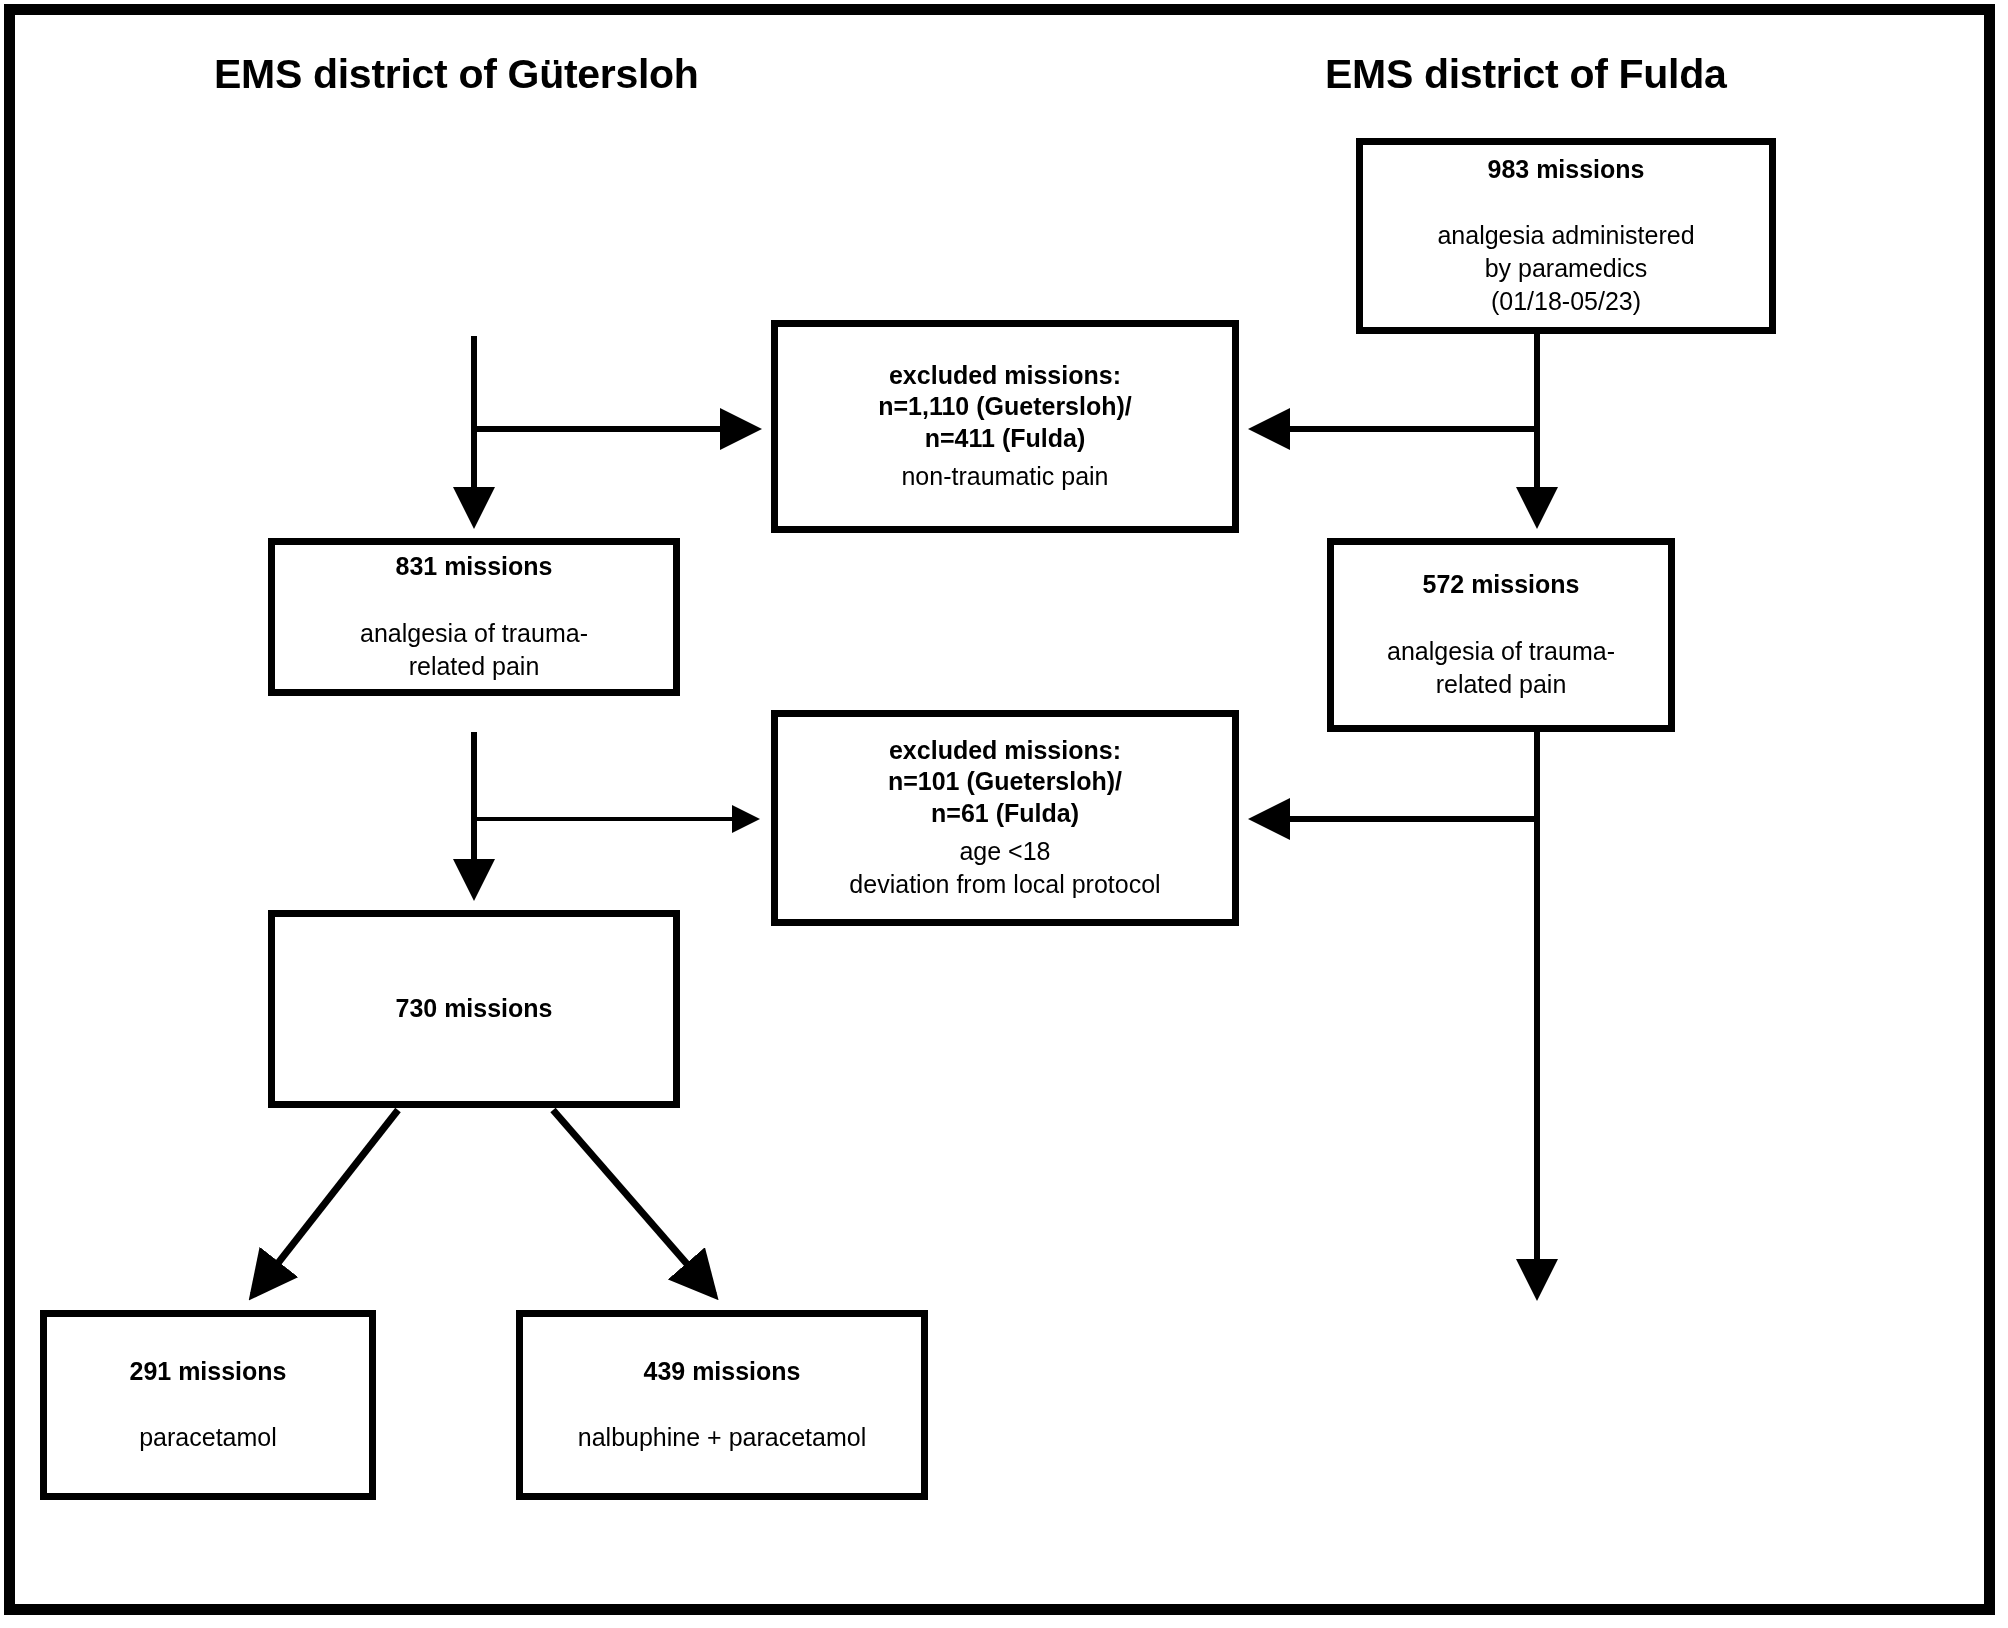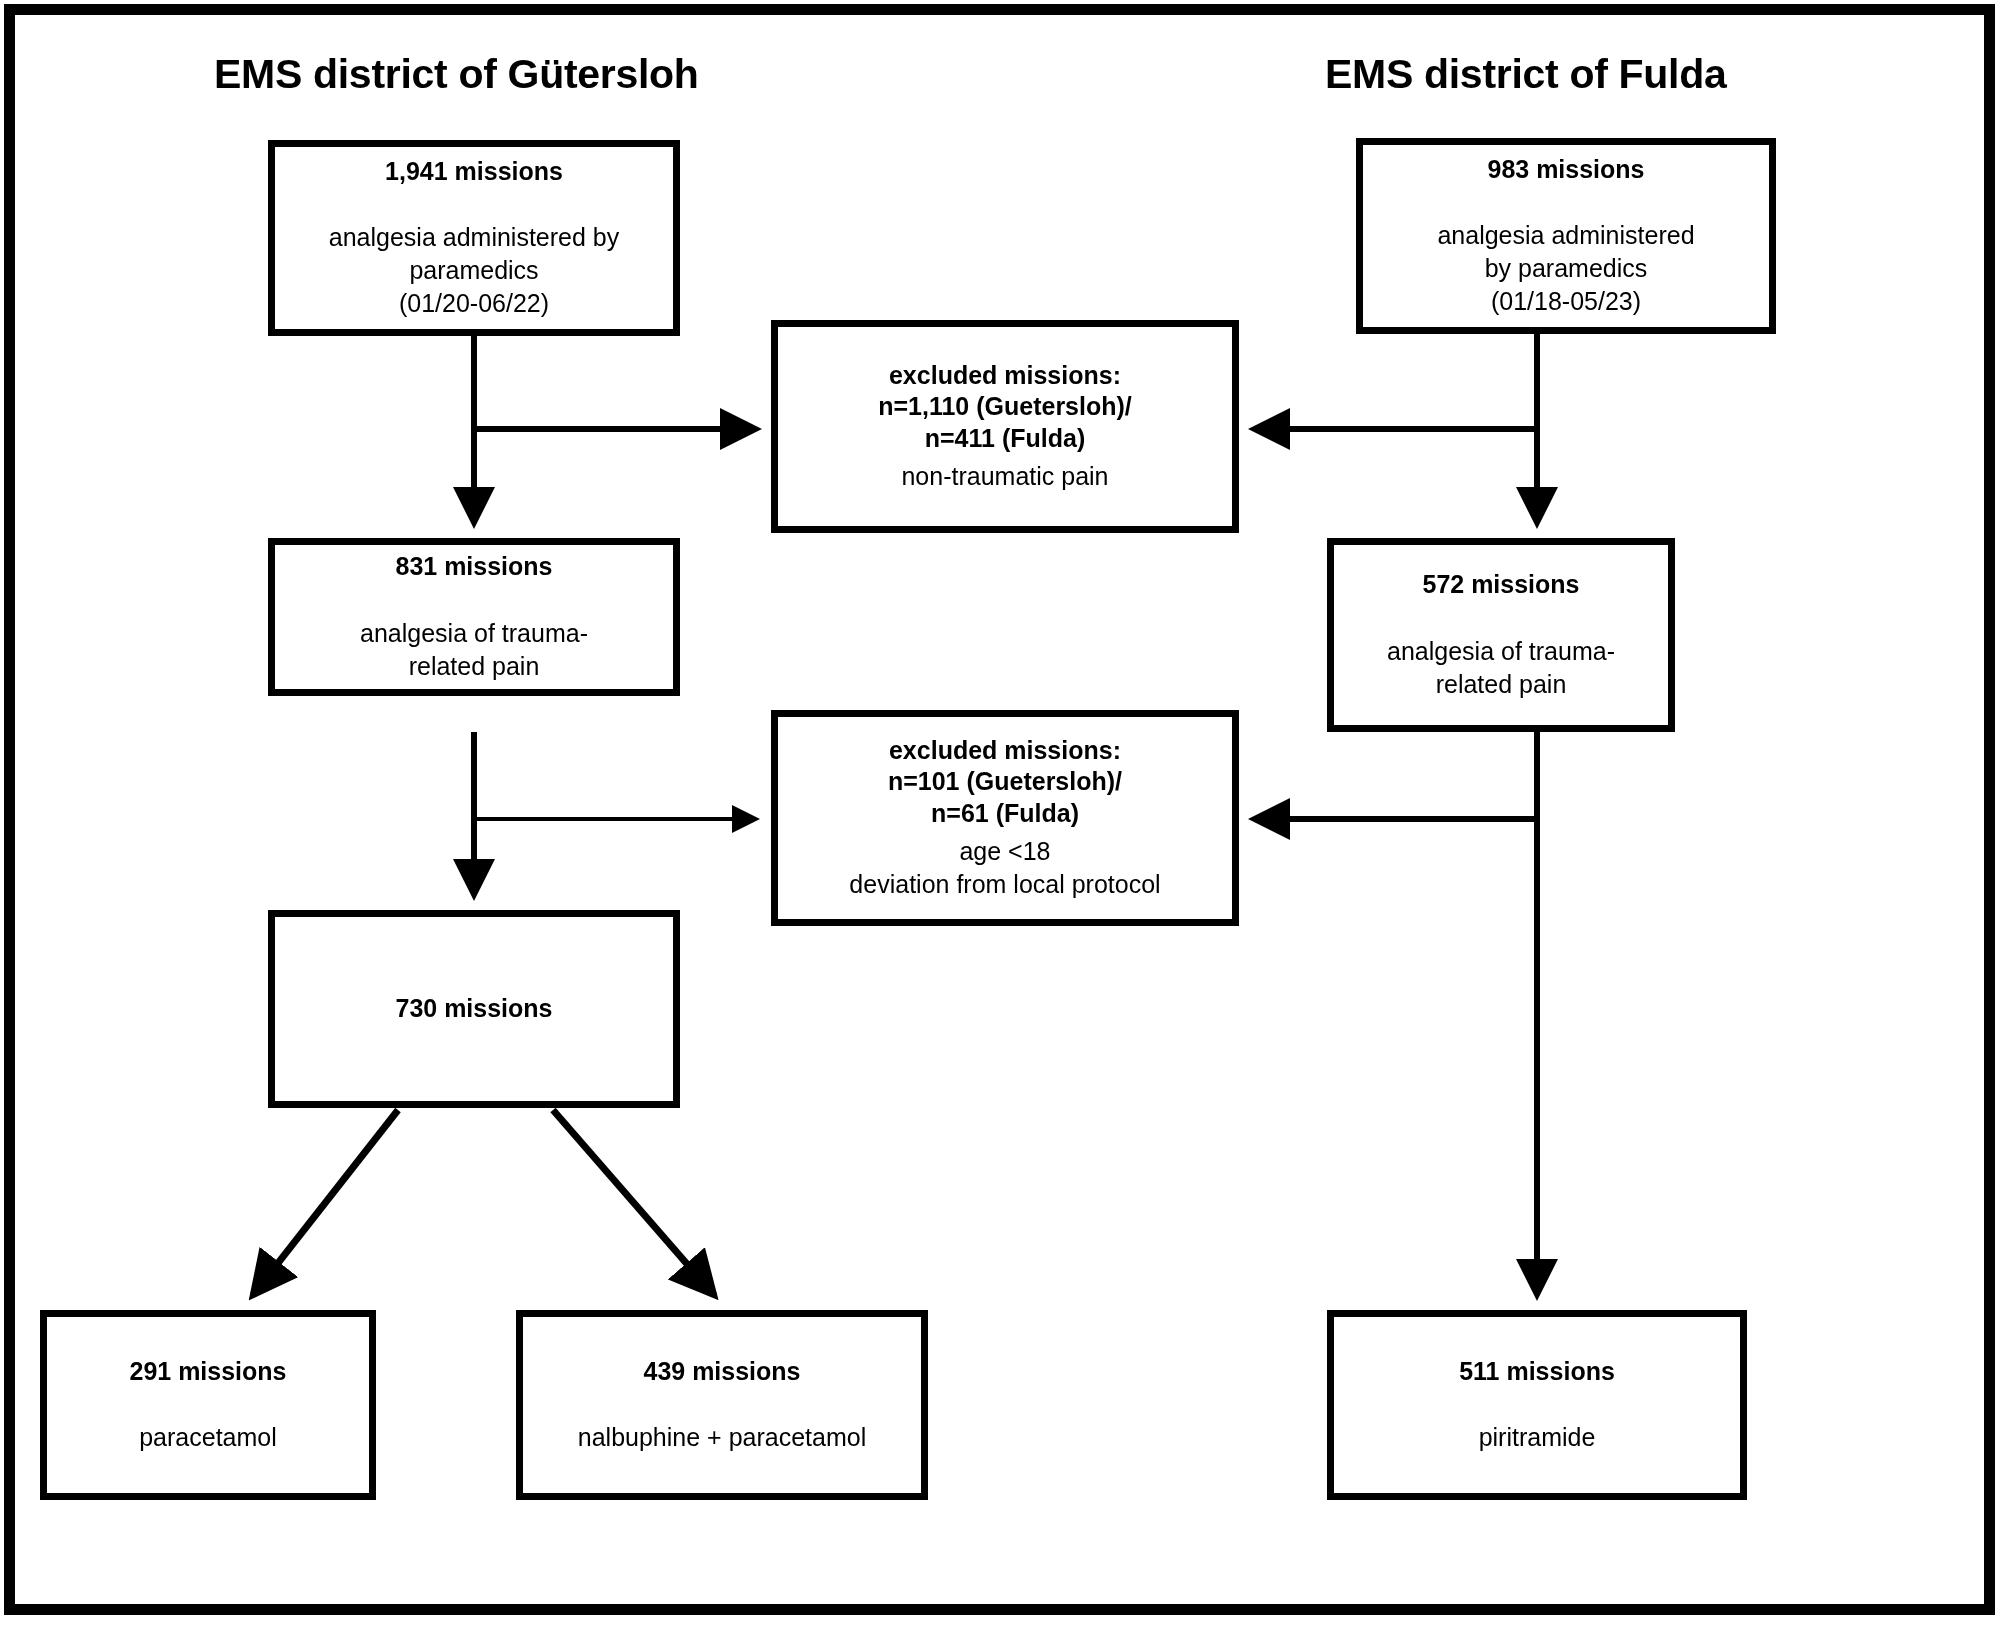--- a/index.html
+++ b/index.html
@@ -136,27 +136,20 @@
 
     <g>
       <line x1="553" y1="1110" x2="714" y2="1295" stroke="#000000" stroke-width="7" marker-end="url(#arrowhead)"></line>
     </g>
   </svg>
 
   <div class="column-heading" id="heading-guetersloh">EMS district of Gütersloh</div>
 
   <div class="column-heading" id="heading-fulda">EMS district of Fulda</div>
 
-  <div class="flow-box" id="box-gt-total">
-    <div class="box-title">1,941 missions</div>
-    <div class="gap-lg"></div>
-    <div class="box-body">analgesia administered by
-paramedics
-(01/20-06/22)</div>
-  </div>
 
   <div class="flow-box" id="box-gt-trauma">
     <div class="box-title">831 missions</div>
     <div class="gap-lg"></div>
     <div class="box-body">analgesia of trauma-
 related pain</div>
   </div>
 
   <div class="flow-box" id="box-gt-final">
     <div class="box-title">730 missions</div>
@@ -199,19 +192,14 @@
     <div class="gap-lg"></div>
     <div class="box-body">paracetamol</div>
   </div>
 
   <div class="flow-box" id="box-out-nal">
     <div class="box-title">439 missions</div>
     <div class="gap-lg"></div>
     <div class="box-body">nalbuphine + paracetamol</div>
   </div>
 
-  <div class="flow-box" id="box-out-pir">
-    <div class="box-title">511 missions</div>
-    <div class="gap-lg"></div>
-    <div class="box-body">piritramide</div>
-  </div>
 
 </div>
 
 </body></html>

